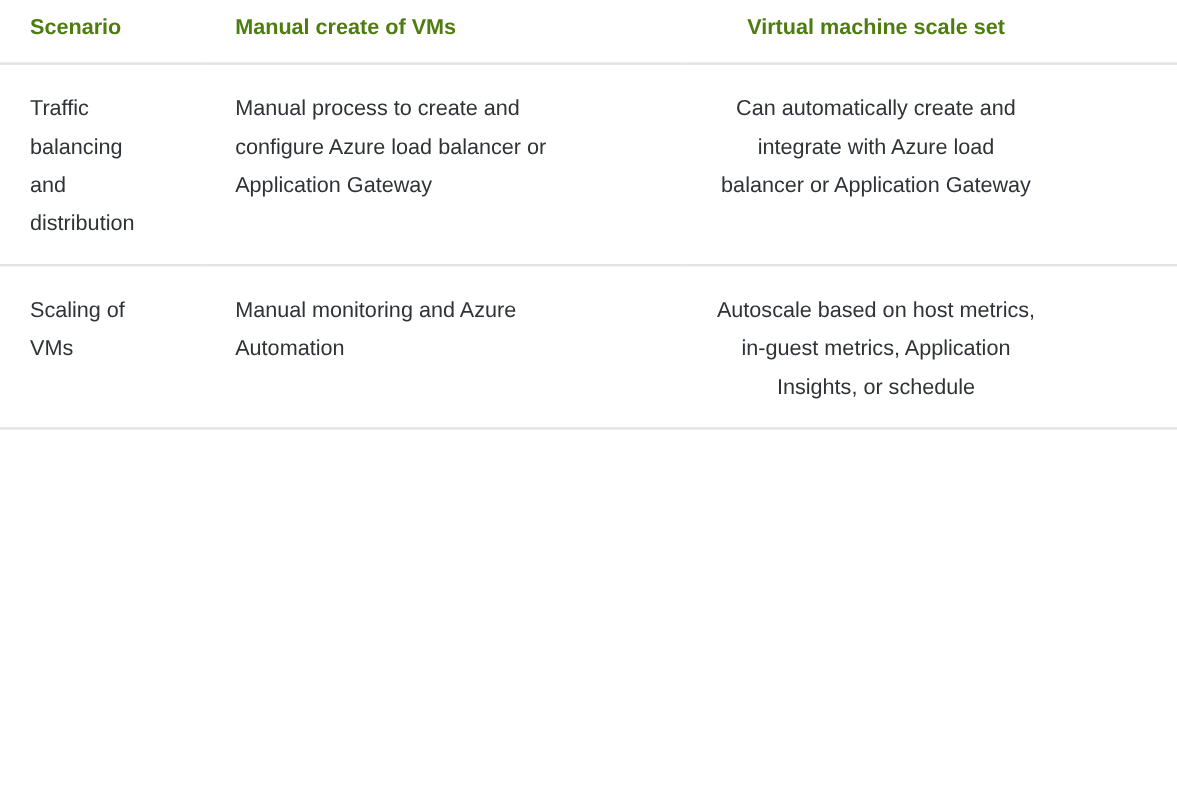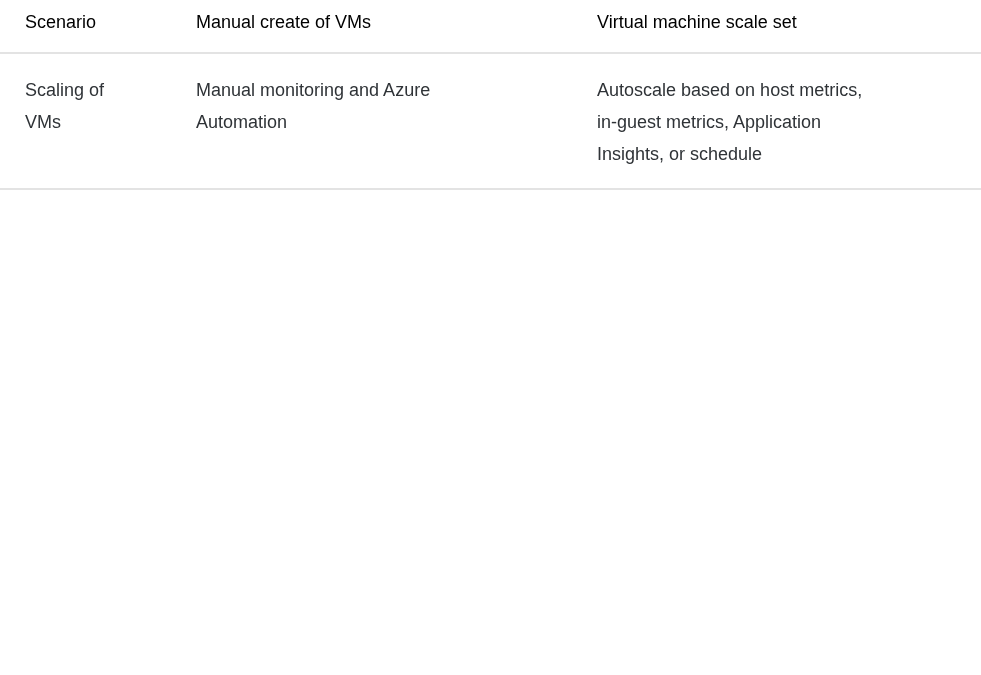--- a/index.html
+++ b/index.html
@@ -19,50 +19,55 @@
   col.c2 { width: 401px; }
   col.c3 { width: 409px; }
   th, td {
     text-align: left;
     vertical-align: top;
     font-size: 18px;
     line-height: 32px;
     border-bottom: 2px solid #e3e3e3;
   }
   th {
-    font-weight: normal;
-    color: #000000;
+    font-weight: bold;
+    color: #4d7c0f;
     padding: 6px 0 14px 25px;
   }
   td {
     color: #2f3337;
     font-weight: normal;
   }
   td { padding: 20px 0 18px 25px; }
   
   th.col1, td.col1 { padding-right: 42px; }
   th.col2, td.col2 { padding-right: 66px; }
-  th.col3, td.col3 { padding-right: 118px; }
+  th.col3, td.col3 { padding-right: 118px; text-align: center; }
 </style>
 </head>
 <body>
 
 <table class="compare">
   <colgroup>
     <col class="c1">
     <col class="c2">
     <col class="c3">
   </colgroup>
   <thead>
     <tr>
       <th class="col1">Scenario</th>
       <th class="col2">Manual create of VMs</th>
       <th class="col3">Virtual machine scale set</th>
     </tr>
   </thead>
   <tbody>
     <tr>
+      <td class="col1">Traffic balancing and distribution</td>
+      <td class="col2">Manual process to create and configure Azure load balancer or Application Gateway</td>
+      <td class="col3">Can automatically create and integrate with Azure load balancer or Application Gateway</td>
+    </tr>
+    <tr>
       <td class="col1">Scaling of VMs</td>
       <td class="col2">Manual monitoring and Azure Automation</td>
       <td class="col3">Autoscale based on host metrics, in-guest metrics, Application Insights, or schedule</td>
     </tr>
   </tbody>
 </table>
 
 </body></html>

